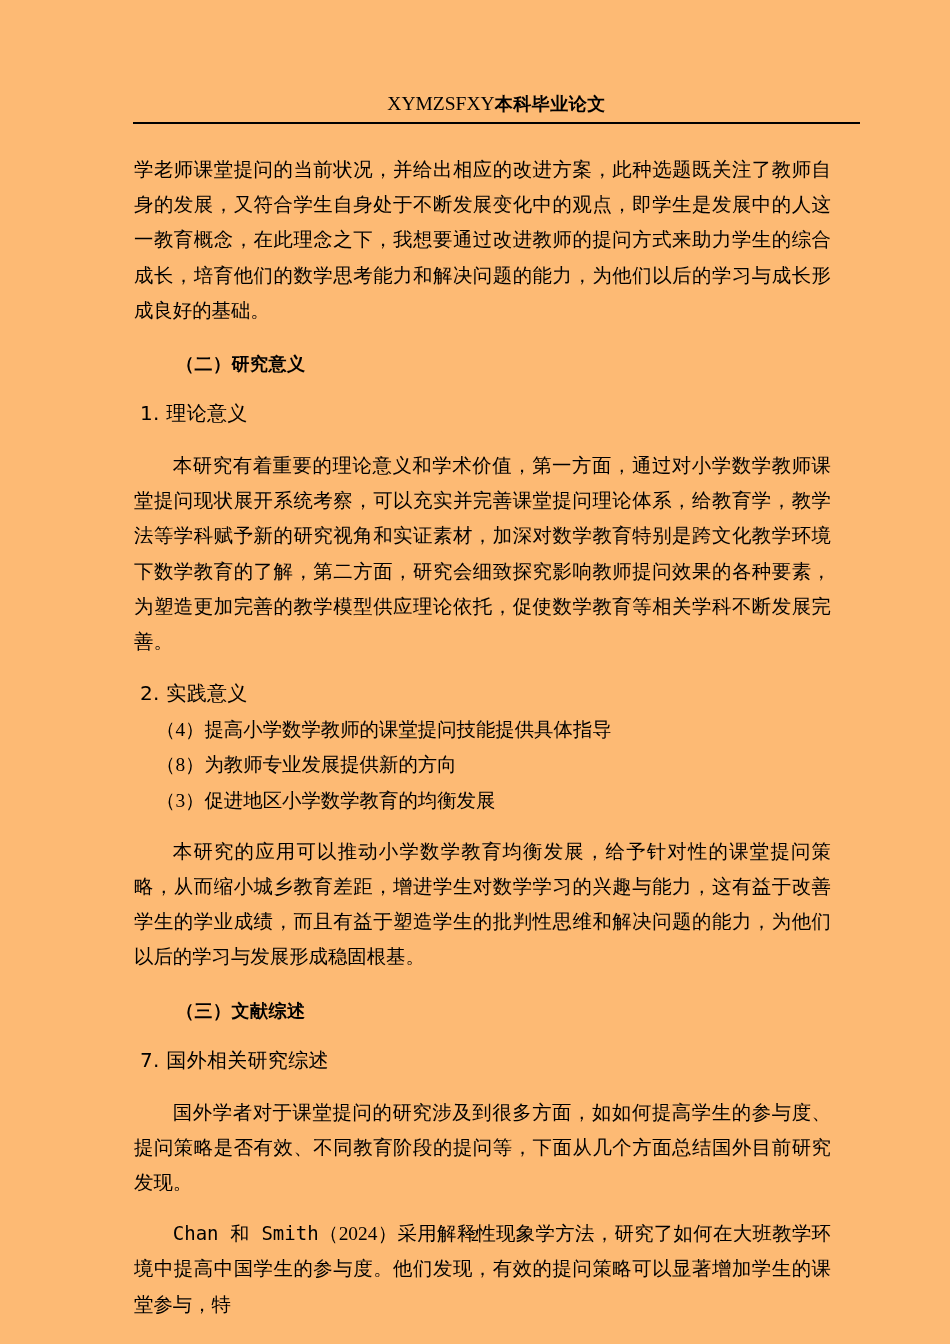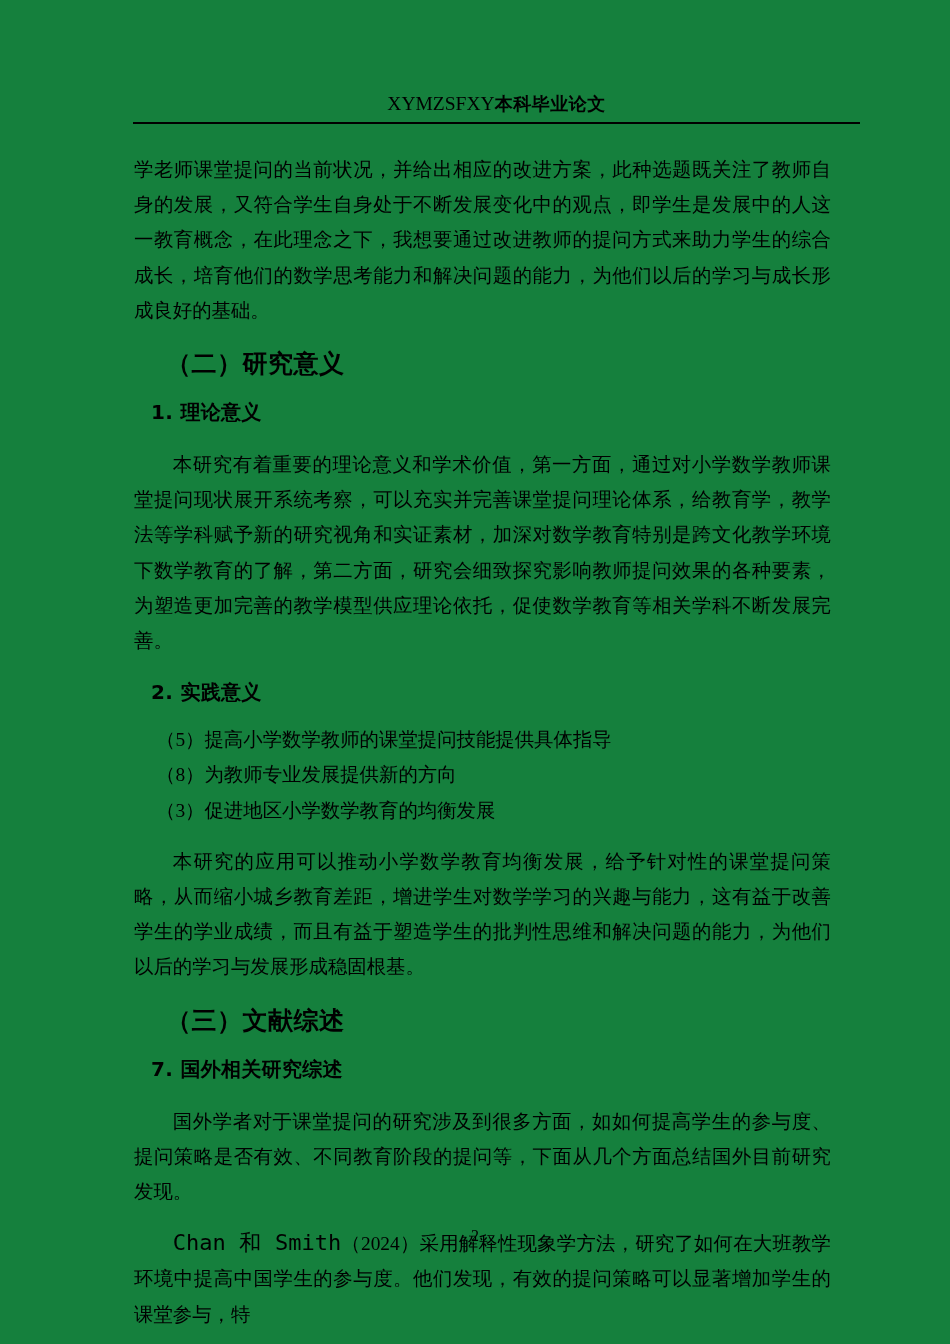--- a/index.html
+++ b/index.html
@@ -14,21 +14,21 @@
     font-family: "Liberation Serif", "DejaVu Serif", serif;
     color: #000000;
     overflow: hidden;
   }
 
   .page {
     position: absolute;
     left: 0; top: 0;
     width: 950px;
     height: 1344px;
-    background: #15803d;
+    background: #fdba74;
   }
 
   
   .header {
     position: absolute;
     left: 133px;
     top: 92px;
     width: 727px;
     text-align: center;
   }
@@ -75,56 +75,56 @@
     text-align: justify;
     text-justify: inter-ideograph;
     text-indent: 2em;
     letter-spacing: 0px;
     word-break: break-all;
   }
   p.para.noindent { text-indent: 0; }
 
   
   h2.h-paren {
-    margin: 2px;
+    margin: 12px;
     font-family: "DejaVu Sans", "Liberation Sans", sans-serif;
     font-weight: 700;
-    font-size: 25px;
+    font-size: 18px;
     line-height: 39px;
     text-indent: 0;
     padding-left: 46px;
     letter-spacing: 0.5px;
   }
 
   
   h3.h-num {
-    margin: 11px;
+    margin: 0;
     font-family: "DejaVu Sans", "Liberation Sans", sans-serif;
-    font-weight: 700;
+    font-weight: 400;
     font-size: 20px;
     line-height: 37px;
     padding-left: 22px;
     letter-spacing: 0.3px;
   }
 
   
   p.item {
     margin: 0;
     font-size: 19.4px;
     line-height: 35.2px;
     text-indent: 0;
     padding-left: 38px;
     letter-spacing: 0px;
     white-space: nowrap;
   }
 
   
   .latin {
     font-family: "DejaVu Sans Mono", "Liberation Mono", monospace;
-    font-size: 22px;
+    font-size: 19px;
     letter-spacing: 0px;
   }
 
   
   .page-number {
     position: absolute;
     left: 0;
     top: 1226px;
     width: 950px;
     text-align: center;
@@ -150,21 +150,21 @@
     <p class="para noindent">学老师课堂提问的当前状况，并给出相应的改进方案，此种选题既关注了教师自身的发展，又符合学生自身处于不断发展变化中的观点，即学生是发展中的人这一教育概念，在此理念之下，我想要通过改进教师的提问方式来助力学生的综合成长，培育他们的数学思考能力和解决问题的能力，为他们以后的学习与成长形成良好的基础。</p>
 
     <h2 class="h-paren">（二）研究意义</h2>
 
     <h3 class="h-num">1. 理论意义</h3>
 
     <p class="para">本研究有着重要的理论意义和学术价值，第一方面，通过对小学数学教师课堂提问现状展开系统考察，可以充实并完善课堂提问理论体系，给教育学，教学法等学科赋予新的研究视角和实证素材，加深对数学教育特别是跨文化教学环境下数学教育的了解，第二方面，研究会细致探究影响教师提问效果的各种要素，为塑造更加完善的教学模型供应理论依托，促使数学教育等相关学科不断发展完善。</p>
 
     <h3 class="h-num">2. 实践意义</h3>
 
-    <p class="item">（5）提高小学数学教师的课堂提问技能提供具体指导</p>
+    <p class="item">（4）提高小学数学教师的课堂提问技能提供具体指导</p>
 
     <p class="item">（8）为教师专业发展提供新的方向</p>
 
     <p class="item">（3）促进地区小学数学教育的均衡发展</p>
     <p class="para">本研究的应用可以推动小学数学教育均衡发展，给予针对性的课堂提问策略，从而缩小城乡教育差距，增进学生对数学学习的兴趣与能力，这有益于改善学生的学业成绩，而且有益于塑造学生的批判性思维和解决问题的能力，为他们以后的学习与发展形成稳固根基。</p>
 
     <h2 class="h-paren">（三）文献综述</h2>
 
     <h3 class="h-num">7. 国外相关研究综述</h3>
 

